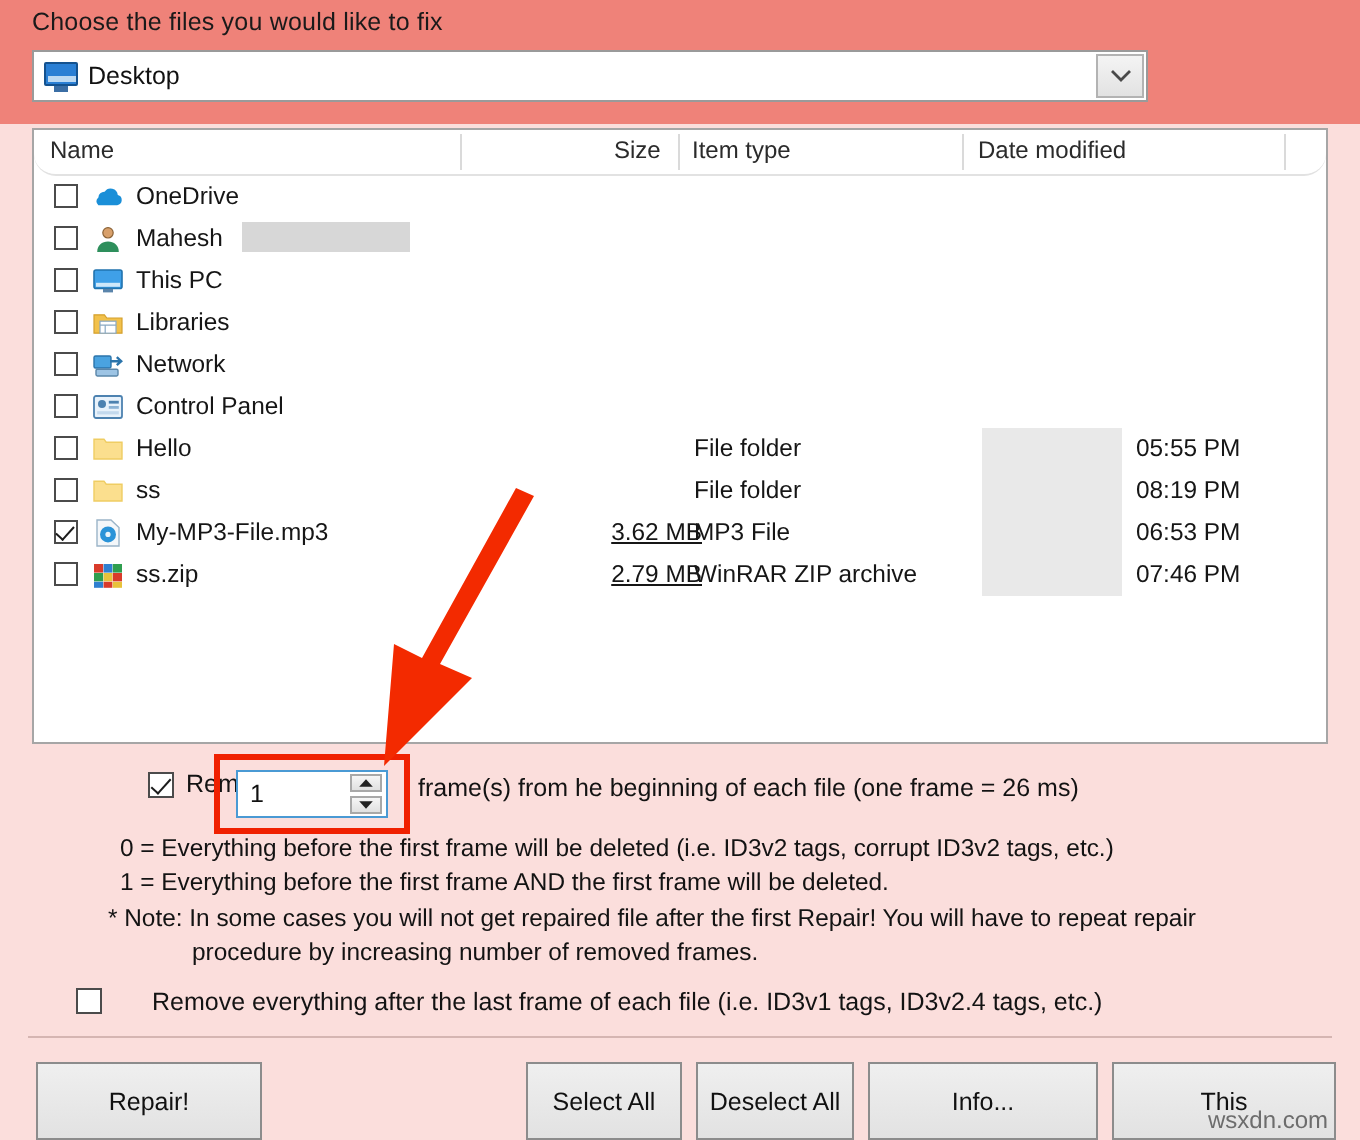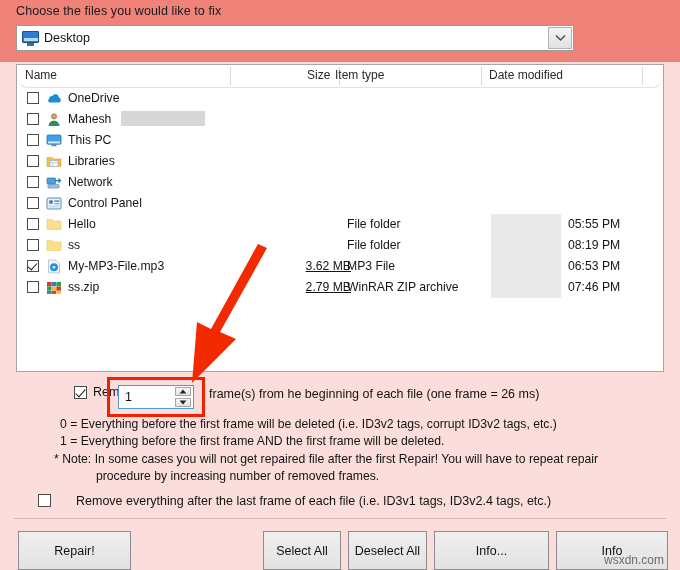--- a/index.html
+++ b/index.html
@@ -213,21 +213,21 @@
       </svg>
   </span>
 </div>
 
 <div class="listbox">
   <div class="lv-header">
     <span class="hcell" style="left:8px;">Name</span>
     <span class="divider" style="left:213px;"></span>
     <span class="hcell" style="left:290px;">Size</span>
     <span class="divider" style="left:322px;"></span>
-    <span class="hcell" style="left:318px;">Item type</span>
+    <span class="hcell" style="left:329px;">Item type</span>
     <span class="divider" style="left:464px;"></span>
     <span class="hcell" style="left:472px;">Date modified</span>
     <span class="divider" style="left:625px;"></span>
   </div>
   <div class="rows" id="rows">
       <div class="row">
         <span class="cb"></span>
         <span class="ricon"><svg width="16" height="15" viewBox="0 0 16 15">
             <path d="M3.2 11.6h9.4a2.6 2.6 0 0 0 .3-5.1 3.6 3.6 0 0 0-6.6-1.6 2.9 2.9 0 0 0-3.1 2.8 2.4 2.4 0 0 0 0 3.9z" fill="#1a8fd8"></path>
           </svg></span>
@@ -388,19 +388,19 @@
   <span class="bigcb"></span>
   <span class="opt-label">Remove everything after the last frame of each file (i.e. ID3v1 tags, ID3v2.4 tags, etc.)</span>
 </div>
 
 <div class="sep"></div>
 
 <div class="btn btn-repair">Repair!</div>
 <div class="btn btn-selall">Select All</div>
 <div class="btn btn-deselall">Deselect All</div>
 <div class="btn btn-info">Info...</div>
-<div class="btn btn-exit">Info</div>
+<div class="btn btn-exit">This</div>
 
 <div class="watermark">wsxdn.com</div>
 
 <svg class="arrow" viewBox="0 0 140 160">
   <path d="M117 8 L70 92 L86 99 L42 143 L47 82 L61 89 L108 4 Z" fill="#f32a00"></path>
 </svg>
 
 </body></html>

